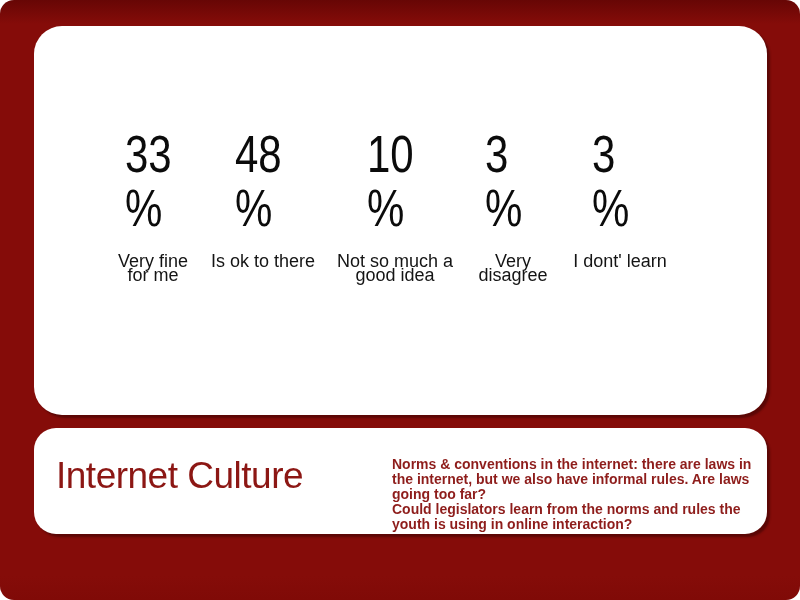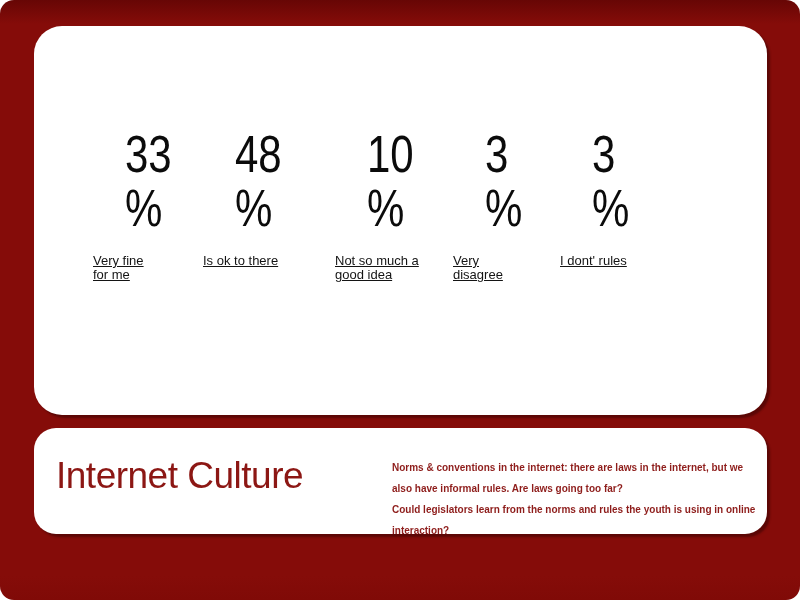--- a/index.html
+++ b/index.html
@@ -68,46 +68,46 @@
     font-weight: 400;
     color: #0b0b0b;
     transform: scaleY(1.22);
     transform-origin: 0 0;
   }
   .stat-label {
     position: absolute;
     left: -32px;
     top: 228px;
     width: 120px;
-    font-size: 13px;
+    font-size: 18px;
     line-height: 14px;
     color: #141414;
+    text-align: center;
     white-space: pre-line;
-    text-decoration: underline;
   }
   .slide-title {
     position: absolute;
     left: 22px;
     top: 29px;
     margin: 0;
     font-size: 37px;
     line-height: 1;
     font-weight: 400;
     letter-spacing: -0.5px;
     color: #8C1714;
     white-space: nowrap;
   }
   .slide-desc {
     position: absolute;
     left: 358px;
     top: 29px;
     width: 372px;
     margin: 0;
-    font-size: 10px;
-    line-height: 21px;
+    font-size: 14px;
+    line-height: 15px;
     font-weight: 700;
     color: #8E1D1B;
     white-space: pre-line;
   }
 </style>
 </head>
 <body>
 
 <div class="slide">
 
@@ -136,21 +136,21 @@
     <div class="stat-col c4">
       <div class="stat-value">3</div>
       <div class="stat-unit">%</div>
       <div class="stat-label">Very
 disagree</div>
     </div>
 
     <div class="stat-col c5">
       <div class="stat-value">3</div>
       <div class="stat-unit">%</div>
-      <div class="stat-label">I dont' rules</div>
+      <div class="stat-label">I dont' learn</div>
     </div>
 
   </section>
 
   <section class="panel footer-panel">
     <h1 class="slide-title">Internet Culture</h1>
     <p class="slide-desc">Norms &amp; conventions in the internet: there are laws in the internet, but we also have informal rules. Are laws going too far?
 Could legislators learn from the norms and rules the youth is using in online interaction?</p>
   </section>
 

